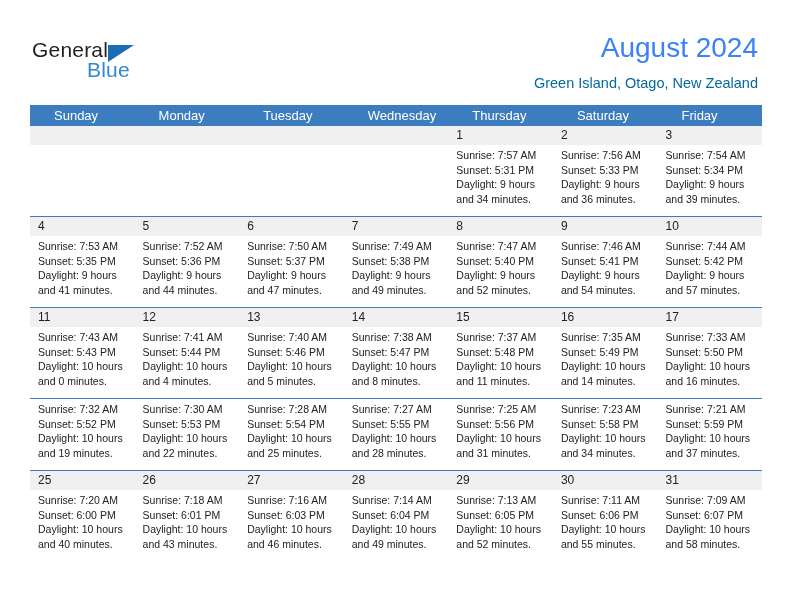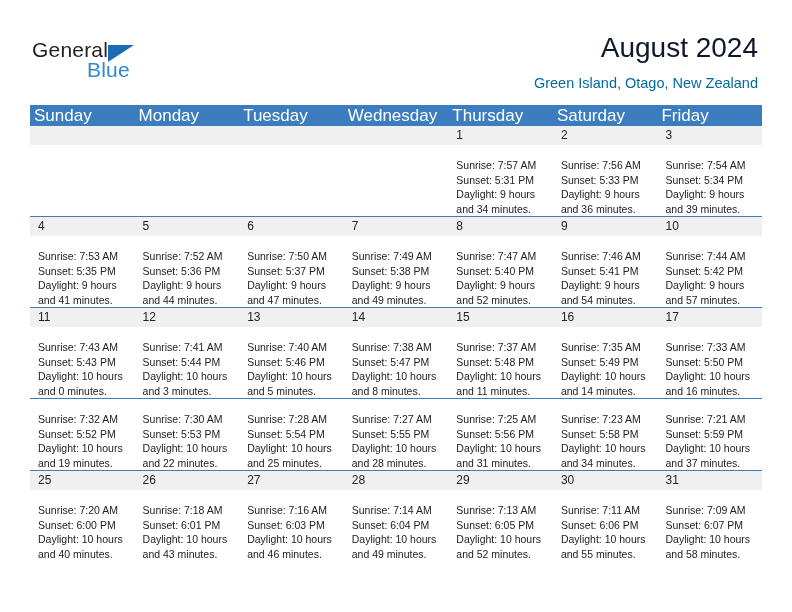--- a/index.html
+++ b/index.html
@@ -64,21 +64,21 @@
     font-family: Liberation Sans, sans-serif;
   }
   .title-wrap {
     position: absolute;
     right: 34px;
     top: 30px;
     text-align: right;
   }
   .cal-title {
     font-size: 28px;
-    color: #0f172a;
+    color: #3b82f6;
     line-height: 36px;
     white-space: nowrap;
   }
   .cal-subtitle {
     font-size: 14.5px;
     color: #0369a1;
     line-height: 22px;
     margin-top: 6px;
     white-space: nowrap;
   }
@@ -92,23 +92,23 @@
   }
   .dow-row {
     display: flex;
     width: 732px;
     background: #3b7dbf;
     height: 21px;
   }
   .dow {
     flex: 1 1 0;
     color: #ffffff;
-    font-size: 17px;
+    font-size: 13px;
     line-height: 21px;
-    padding-left: 4px;
+    padding-left: 24px;
     box-sizing: border-box;
     white-space: nowrap;
   }
   .week {
     width: 732px;
     border-top: 1.6px solid #3b7dbf;
   }
   .week:first-of-type {
     border-top: none;
   }
@@ -128,21 +128,21 @@
   }
   .week-body {
     display: flex;
     width: 732px;
     height: 71px;
     background: #ffffff;
   }
   .cell {
     flex: 1 1 0;
     padding-left: 8px;
-    padding-top: 13px;
+    padding-top: 3px;
     box-sizing: border-box;
   }
   .line {
     font-size: 10.5px;
     line-height: 14.5px;
     color: #222222;
     white-space: nowrap;
   }
   .empty-cell { }
 </style>
@@ -281,21 +281,21 @@
             <div class="cell">
               <div class="line">Sunrise: 7:43 AM</div>
               <div class="line">Sunset: 5:43 PM</div>
               <div class="line">Daylight: 10 hours</div>
               <div class="line">and 0 minutes.</div>
             </div>
             <div class="cell">
               <div class="line">Sunrise: 7:41 AM</div>
               <div class="line">Sunset: 5:44 PM</div>
               <div class="line">Daylight: 10 hours</div>
-              <div class="line">and 3 minutes.</div>
+              <div class="line">and 4 minutes.</div>
             </div>
             <div class="cell">
               <div class="line">Sunrise: 7:40 AM</div>
               <div class="line">Sunset: 5:46 PM</div>
               <div class="line">Daylight: 10 hours</div>
               <div class="line">and 5 minutes.</div>
             </div>
             <div class="cell">
               <div class="line">Sunrise: 7:38 AM</div>
               <div class="line">Sunset: 5:47 PM</div>

